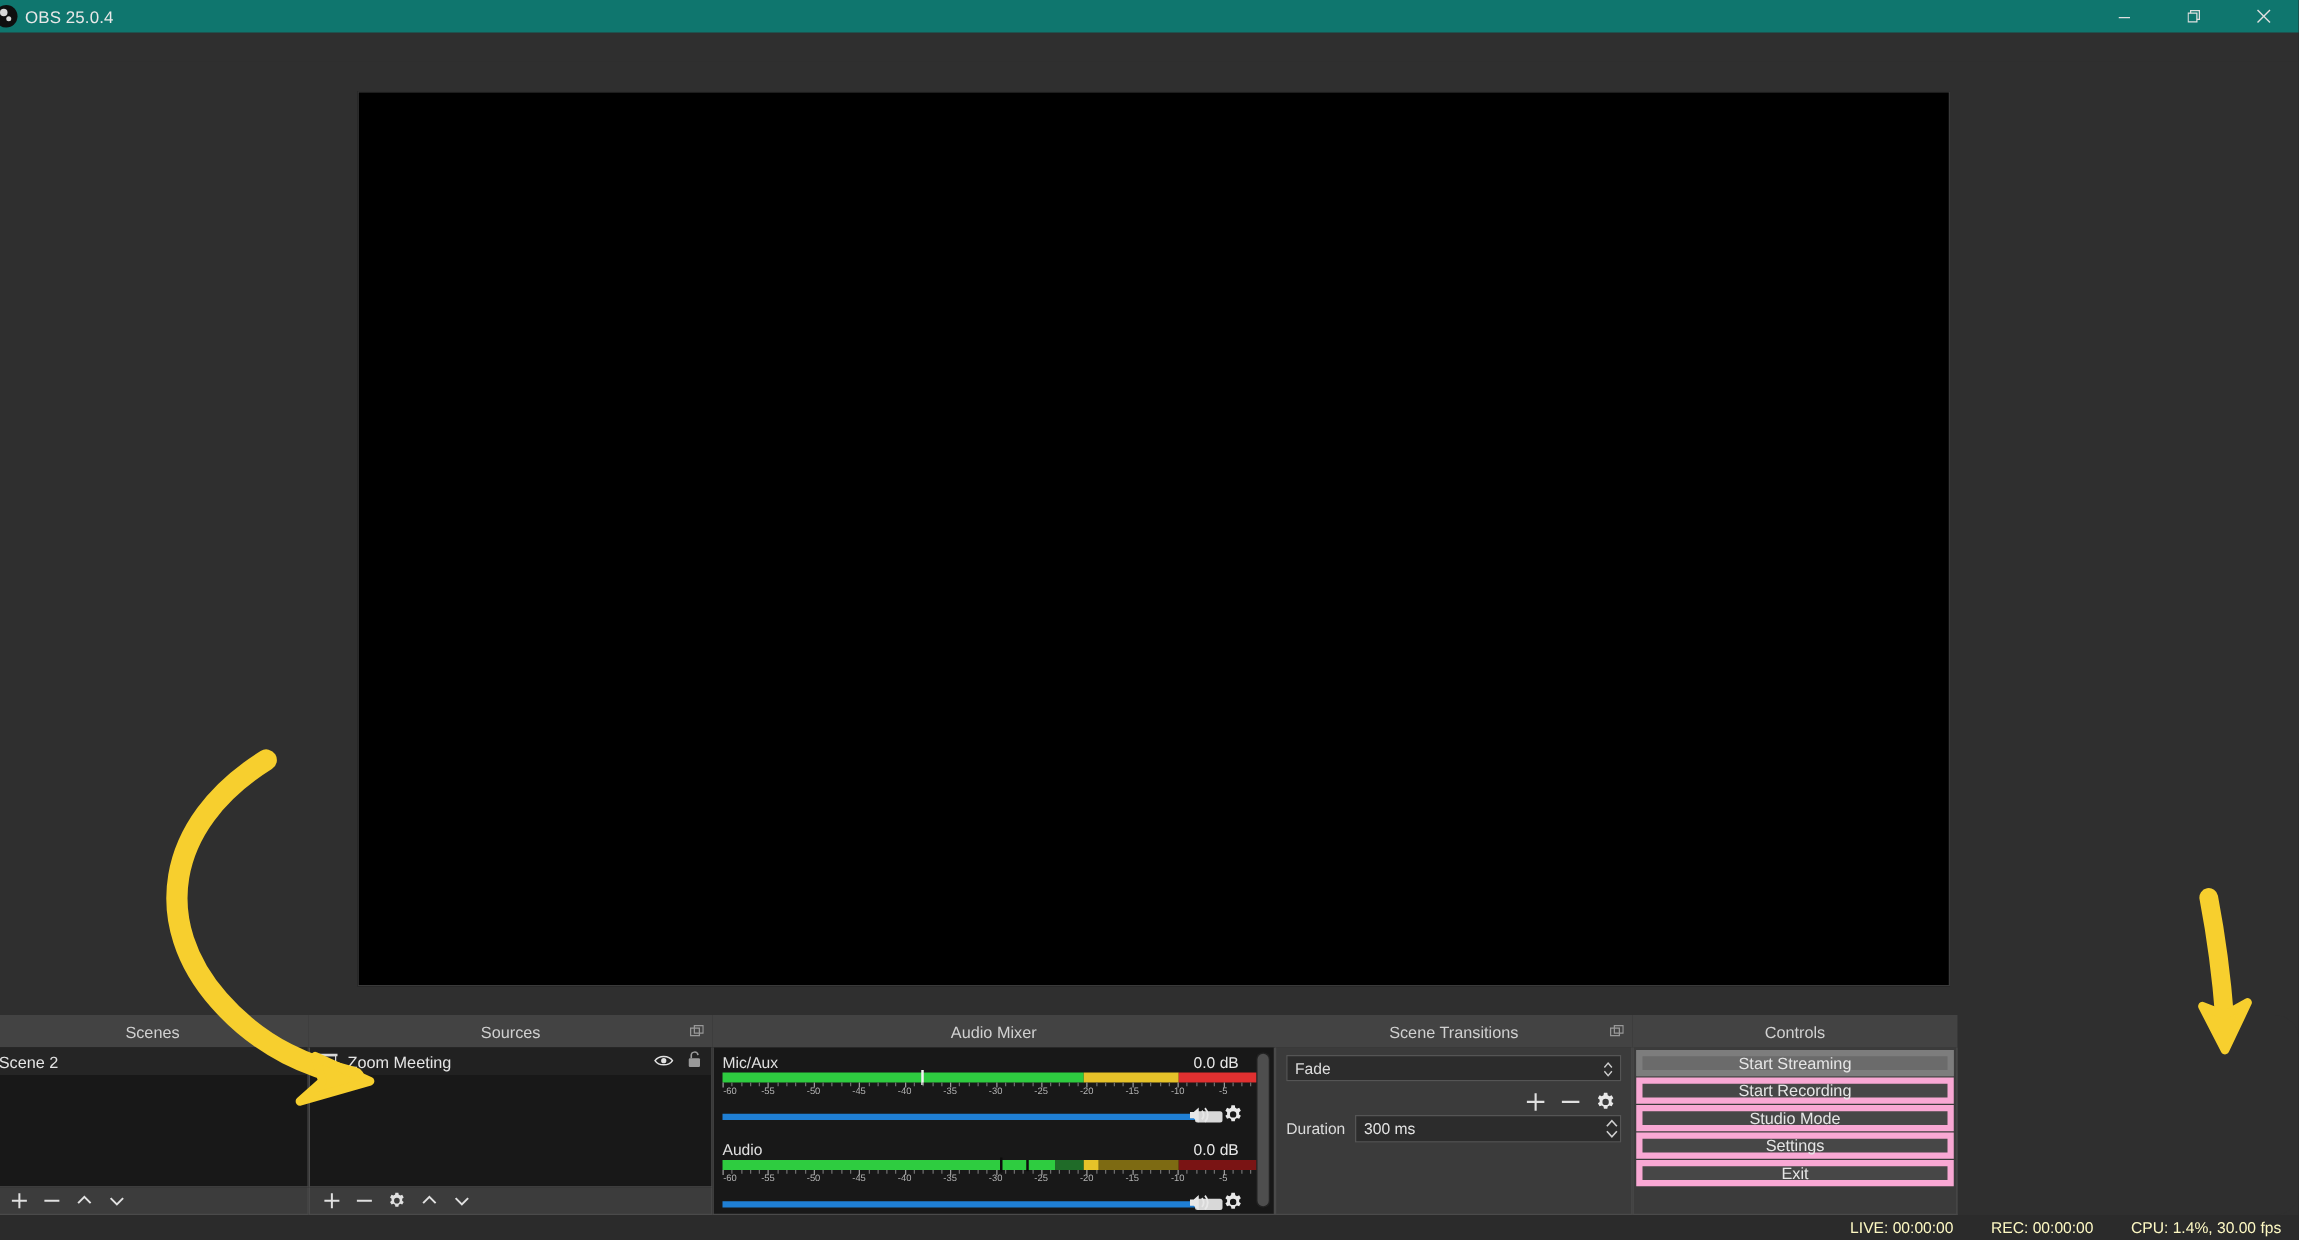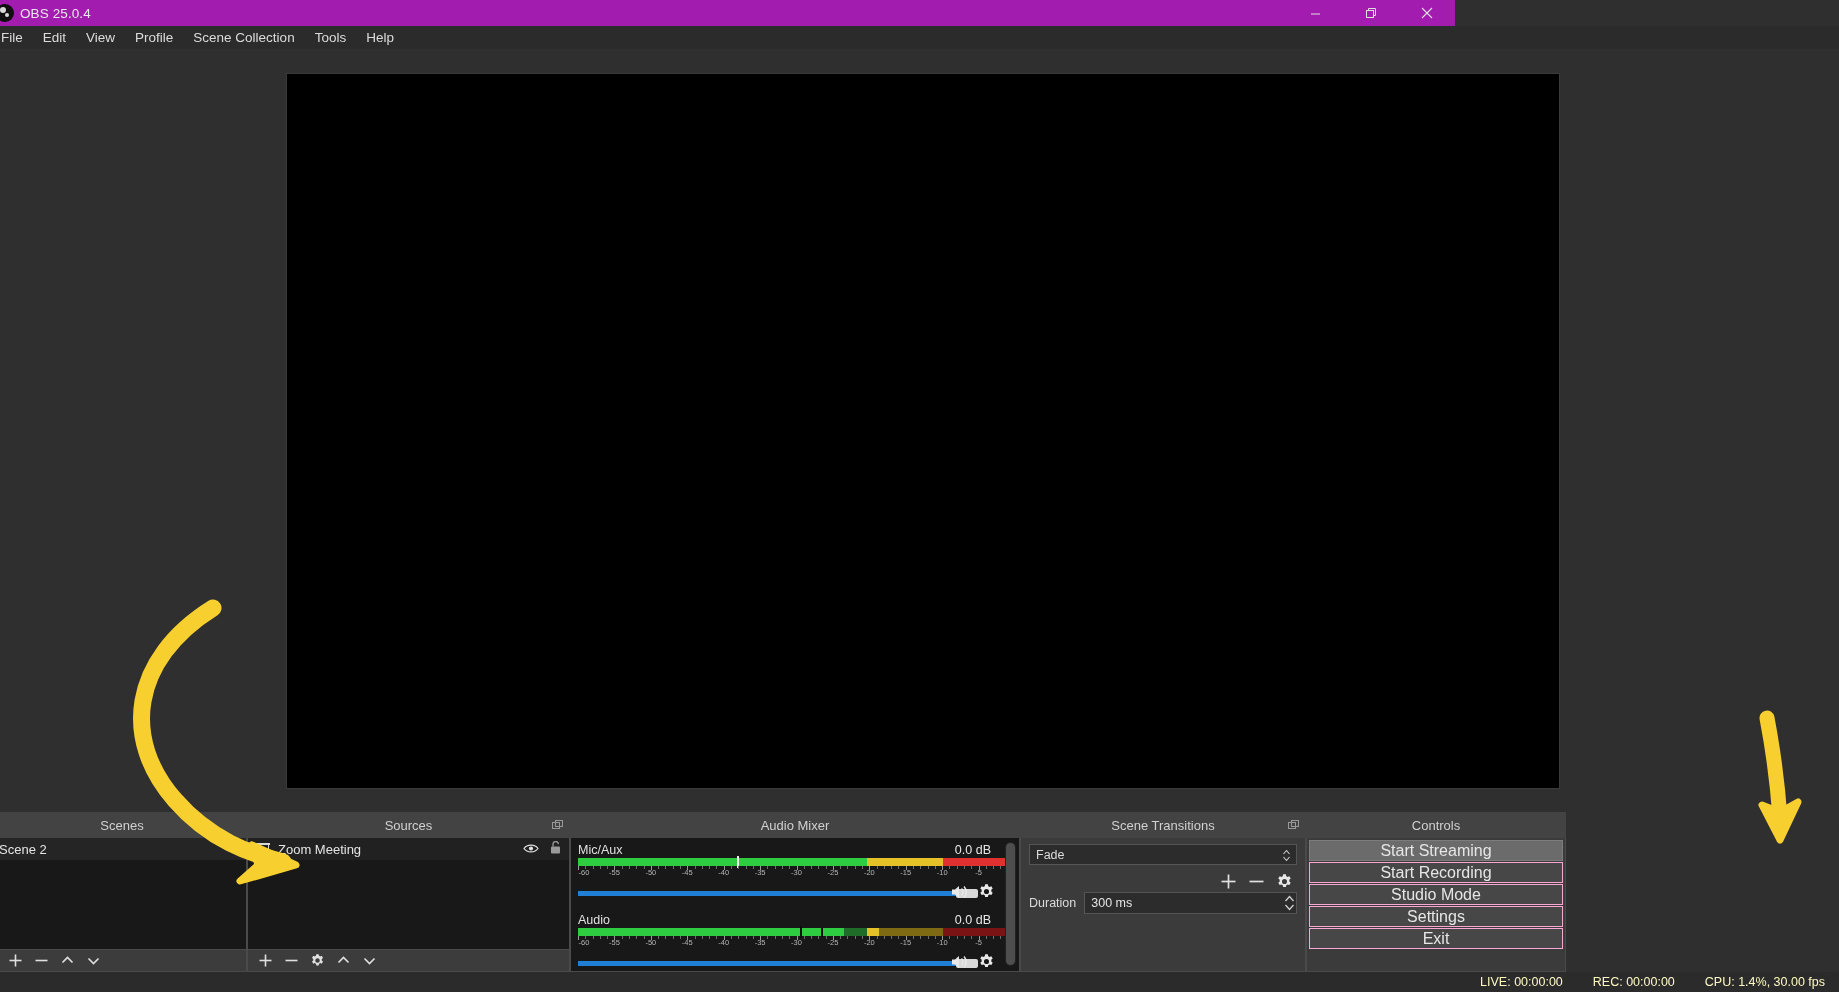--- a/index.html
+++ b/index.html
@@ -6,22 +6,22 @@
   html, body {
     width: 1839px; height: 992px;
     background: #2b2b2b;
     font-family: "Liberation Sans", sans-serif;
     overflow: hidden;
   }
   #app { position: relative; width: 1839px; height: 992px; background: #2f2f2f; }
 
   
   .titlebar {
-    position: absolute; top: 0; left: 0; width: 1455px; height: 26px;
-    background: #a21caf; display: flex; align-items: center;
+    position: absolute; top: 0; left: 0; width: 1839px; height: 26px;
+    background: #0f766e; display: flex; align-items: center;
   }
   .tb-logo {
     width: 18px; height: 18px; margin-left: -4px; margin-right: 6px;
     border-radius: 50%; background: #0f0f0f; position: relative; flex: none;
   }
   .tb-logo::before {
     content: ""; position: absolute; left: 4px; top: 3px;
     width: 6px; height: 6px; border-radius: 50%; background: #d8d8d8;
   }
   .tb-logo::after {
@@ -198,23 +198,23 @@
     position: absolute; right: -1px; top: -1px; width: 16px; height: 22px;
     display: flex; flex-direction: column; align-items: center; justify-content: center; gap: 1px;
   }
 
   
   .ctl-body {
     background: #3b3b3b; border: 1px solid #4a4a4a; border-top: none;
     height: 134px; padding: 2px 2px; display: flex; flex-direction: column; gap: 1px;
   }
   .ctl-btn {
-    height: 21px; background: #474747; border: 1px solid #f9a8d4;
+    height: 21px; background: #474747; border: 5px solid #f9a8d4;
     display: flex; align-items: center; justify-content: center;
-    color: #e6e6e6; font-size: 16px;
+    color: #e6e6e6; font-size: 13px;
   }
   .ctl-btn.active { background: #6b6b6b; border-color: #7d7d7d; }
 
   
   .statusbar {
     position: absolute; bottom: 0; left: 0; width: 1839px; height: 20px;
     background: #2b2b2b; display: flex; align-items: center; justify-content: flex-end;
     padding-right: 14px; gap: 30px;
   }
   .status-item { color: #fef9c3; font-size: 12.5px; white-space: nowrap; }
@@ -245,29 +245,20 @@
       </div>
       <div class="tb-btn close">
         <svg width="12" height="12" viewBox="0 0 12 12">
           <line x1="1" y1="1" x2="11" y2="11" stroke="#e0e0e0" stroke-width="1.1"></line>
           <line x1="11" y1="1" x2="1" y2="11" stroke="#e0e0e0" stroke-width="1.1"></line>
         </svg>
       </div>
     </div>
   </div>
 
-  <div class="menubar">
-    <div class="menu-item">File</div>
-    <div class="menu-item">Edit</div>
-    <div class="menu-item">View</div>
-    <div class="menu-item">Profile</div>
-    <div class="menu-item">Scene Collection</div>
-    <div class="menu-item">Tools</div>
-    <div class="menu-item">Help</div>
-  </div>
 
   <div class="preview-wrap">
     <div class="preview-canvas"></div>
   </div>
 
   <div class="docks">
 
     <div class="dock dock-scenes">
       <div class="dock-title">Scenes</div>
       <div class="dock-body">

